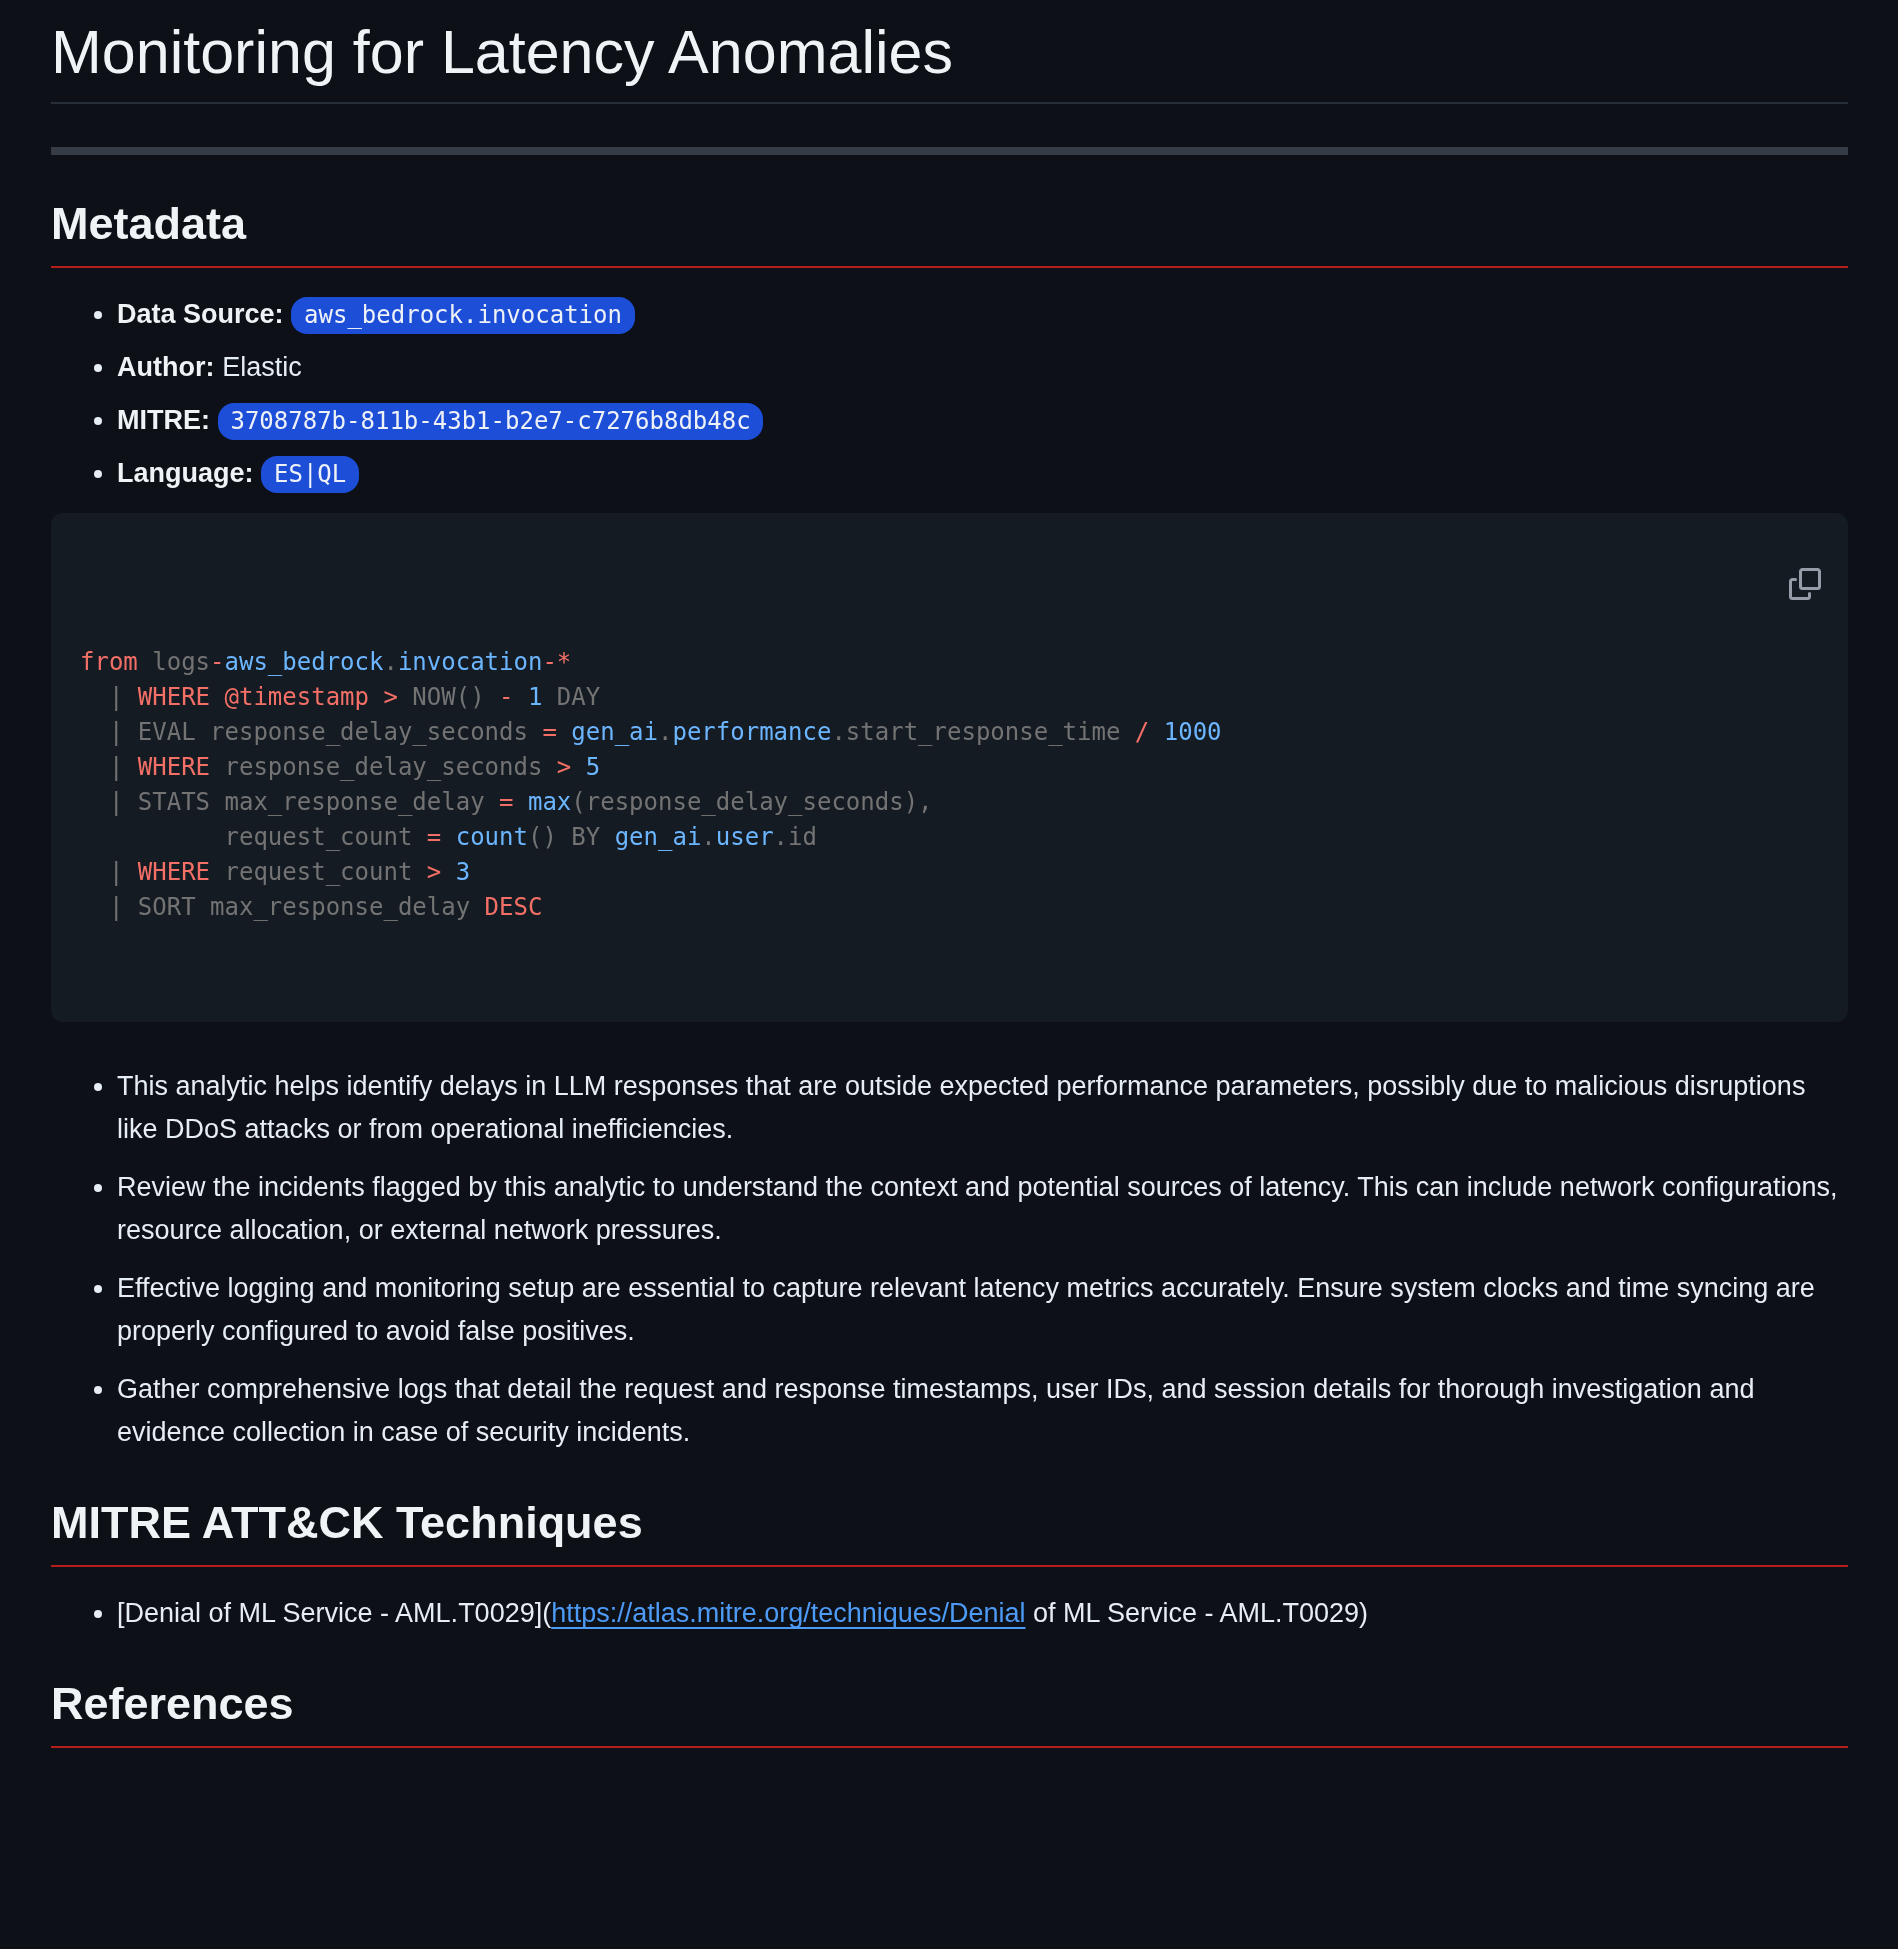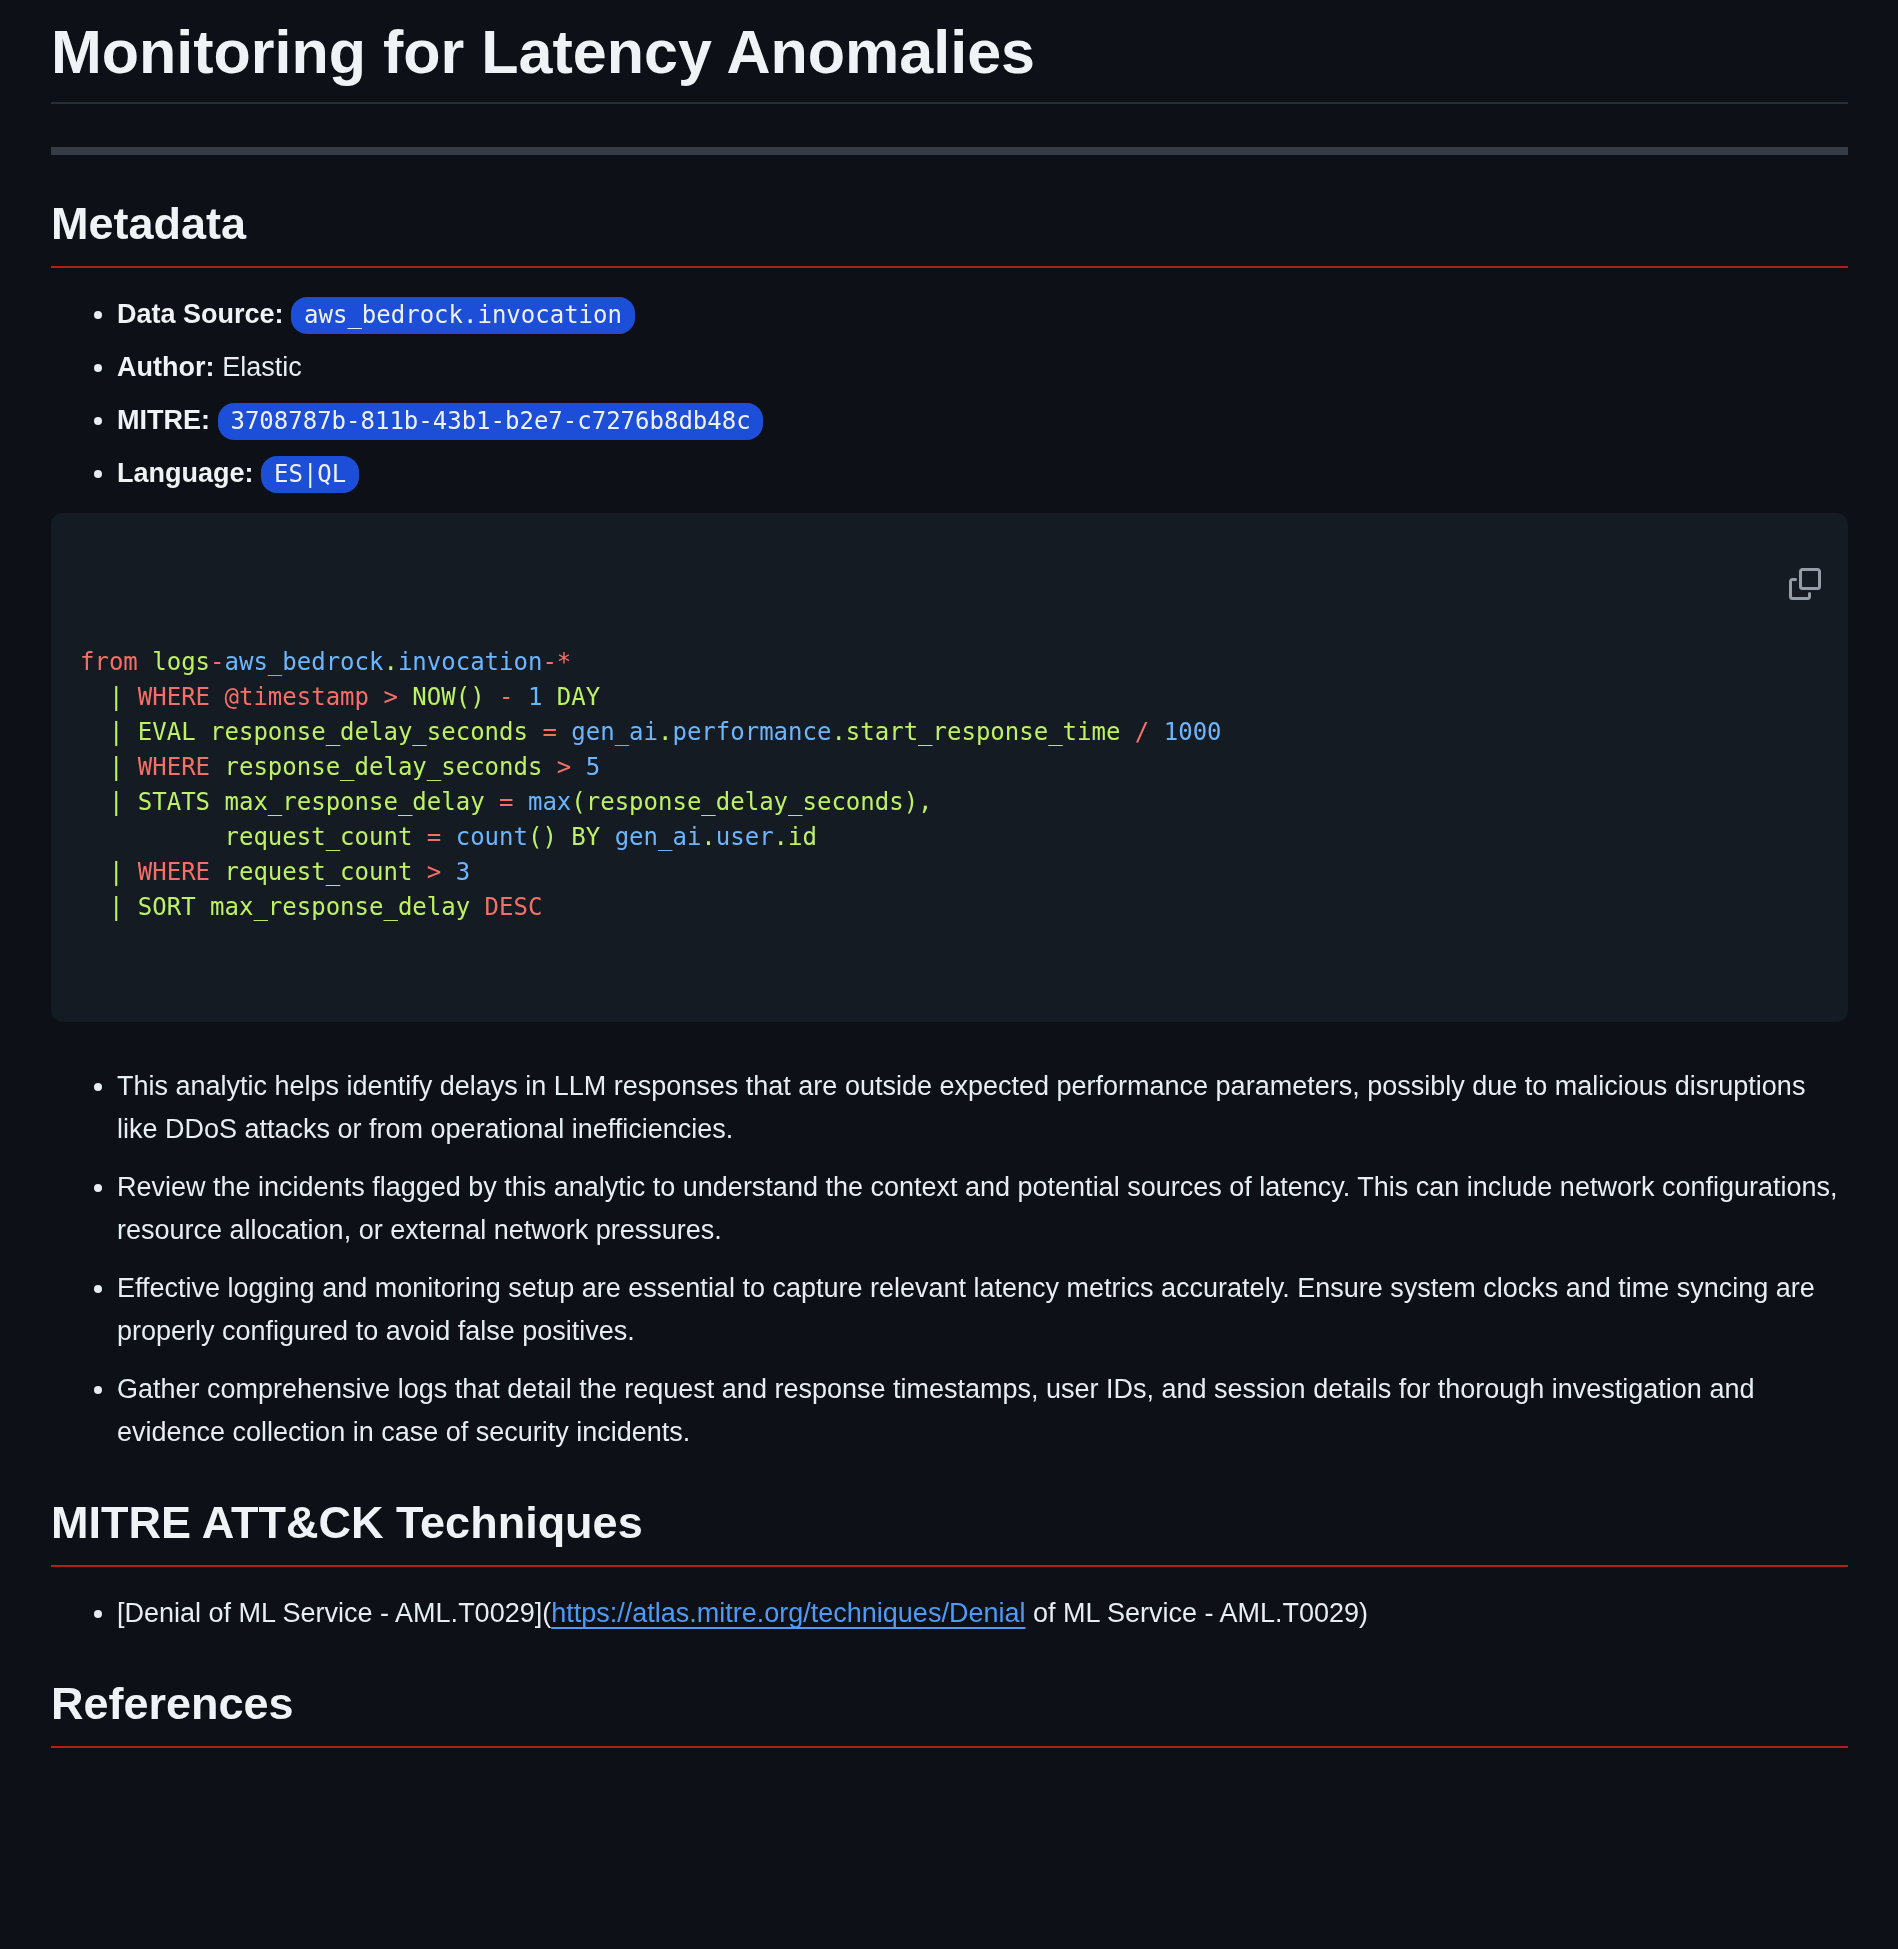--- a/index.html
+++ b/index.html
@@ -16,21 +16,21 @@
   }
   .md {
     width: 100%;
     height: 100%;
     padding: 15.6px 51px 0 51px;
   }
   h1 {
     margin: 0;
     font-size: 61px;
     line-height: 1.2;
-    font-weight: bold;
+    font-weight: normal;
     color: #f0f3f6;
     padding-bottom: 13.7px;
     border-bottom: 2px solid #272e37;
   }
   .hr-thick {
     height: 7.8px;
     background: #353c45;
     border: 0;
     margin: 43px 0 0 0;
   }
@@ -67,21 +67,21 @@
     border-radius: 11.7px;
     padding: 27px 29px;
     margin: 0 0 43px 0;
     font-family: "DejaVu Sans Mono", monospace;
     font-size: 24px;
     line-height: 35px;
     white-space: pre;
     overflow: hidden;
   }
   .code-line { height: 35px; }
-  .tk-p { color: #bef264; }
+  .tk-p { color: #737373; }
   .tk-k { color: #f47067; }
   .tk-n { color: #6cb6ff; }
   .copy-btn {
     position: absolute;
     top: 19.5px;
     right: 21.5px;
     background: transparent;
     border: 0;
     padding: 5.9px;
     cursor: pointer;

